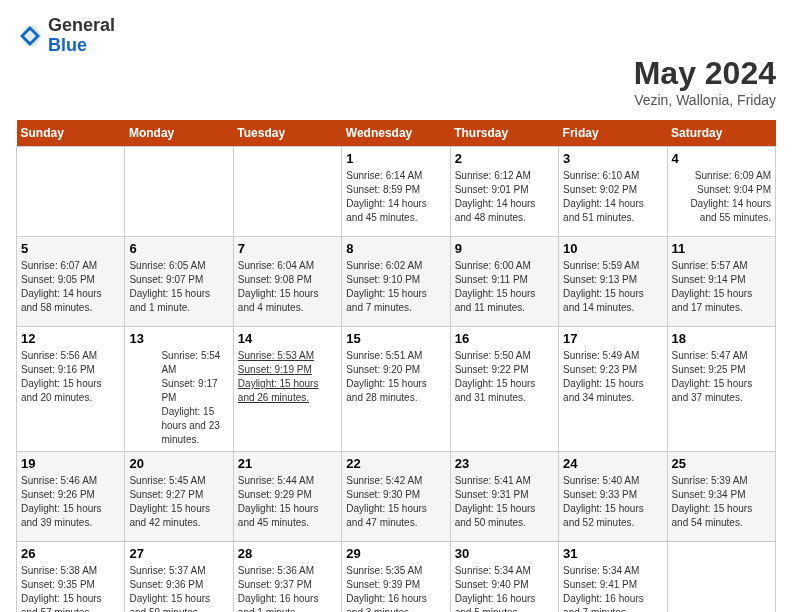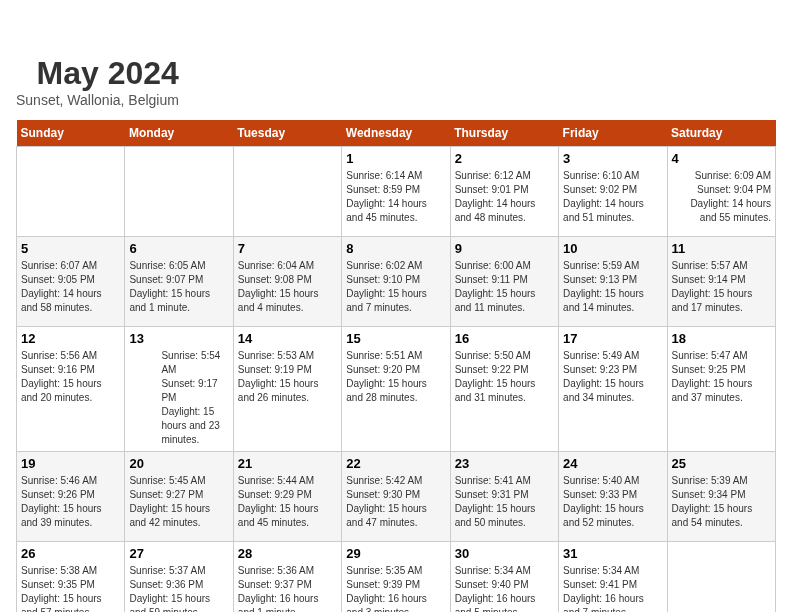--- a/index.html
+++ b/index.html
@@ -81,23 +81,41 @@
       line-height: 1.4;
     }
     .empty-cell {
       background: #fff !important;
     }
   </style>
 </head>
 <body>
 
 <div class="header">
+  <div class="logo">
+    <svg class="logo-icon" viewBox="0 0 28 28">
+      <polygon points="14,4 24,14 14,24 4,14" fill="#1565c0"></polygon>
+      <polygon points="14,8 20,14 14,20 8,14" fill="#fff"></polygon>
+      <polygon points="14,2 26,10 22,24 6,24 2,10" fill="none" stroke="#1565c0" stroke-width="0"></polygon>
+      <path d="M14 2 L26 12 L22 26 L6 26 L2 12 Z" fill="none"></path>
+
+      <g transform="translate(2,4)">
+        <path d="M8 0 L18 0 L24 10 L18 20 L8 20 L2 10 Z" fill="#1a78c2" opacity="0.15"></path>
+      </g>
+    </svg>
+    <div>
+      <div class="logo-text">
+        <span class="logo-general">General</span><br>
+        <span class="logo-blue">Blue</span>
+      </div>
+    </div>
+  </div>
   <div class="title-block">
     <div class="month-title">May 2024</div>
-    <div class="location">Sunset, Wallonia, Belgium</div>
+    <div class="location">Vezin, Wallonia, Friday</div>
   </div>
 </div>
 
 <table>
   <thead>
     <tr>
     <th>Sunday</th>
         <th>Monday</th>
         <th>Tuesday</th>
         <th>Wednesday</th>
@@ -188,21 +206,21 @@
 Daylight: 15 hours and 20 minutes.</div>
         </td>
         <td>
           <span class="day-num">13</span>
           <div class="day-info" style="white-space: pre-line; margin-left: 32px;">Sunrise: 5:54 AM
 Sunset: 9:17 PM
 Daylight: 15 hours and 23 minutes.</div>
         </td>
         <td>
           <span class="day-num">14</span>
-          <div class="day-info" style="white-space: pre-line;">Sunrise: 5:53 AM
+          <div class="day-info" style="white-space: pre-line; text-decoration: underline;">Sunrise: 5:53 AM
 Sunset: 9:19 PM
 Daylight: 15 hours and 26 minutes.</div>
         </td>
         <td>
           <span class="day-num">15</span>
           <div class="day-info" style="white-space: pre-line;">Sunrise: 5:51 AM
 Sunset: 9:20 PM
 Daylight: 15 hours and 28 minutes.</div>
         </td>
         <td>

